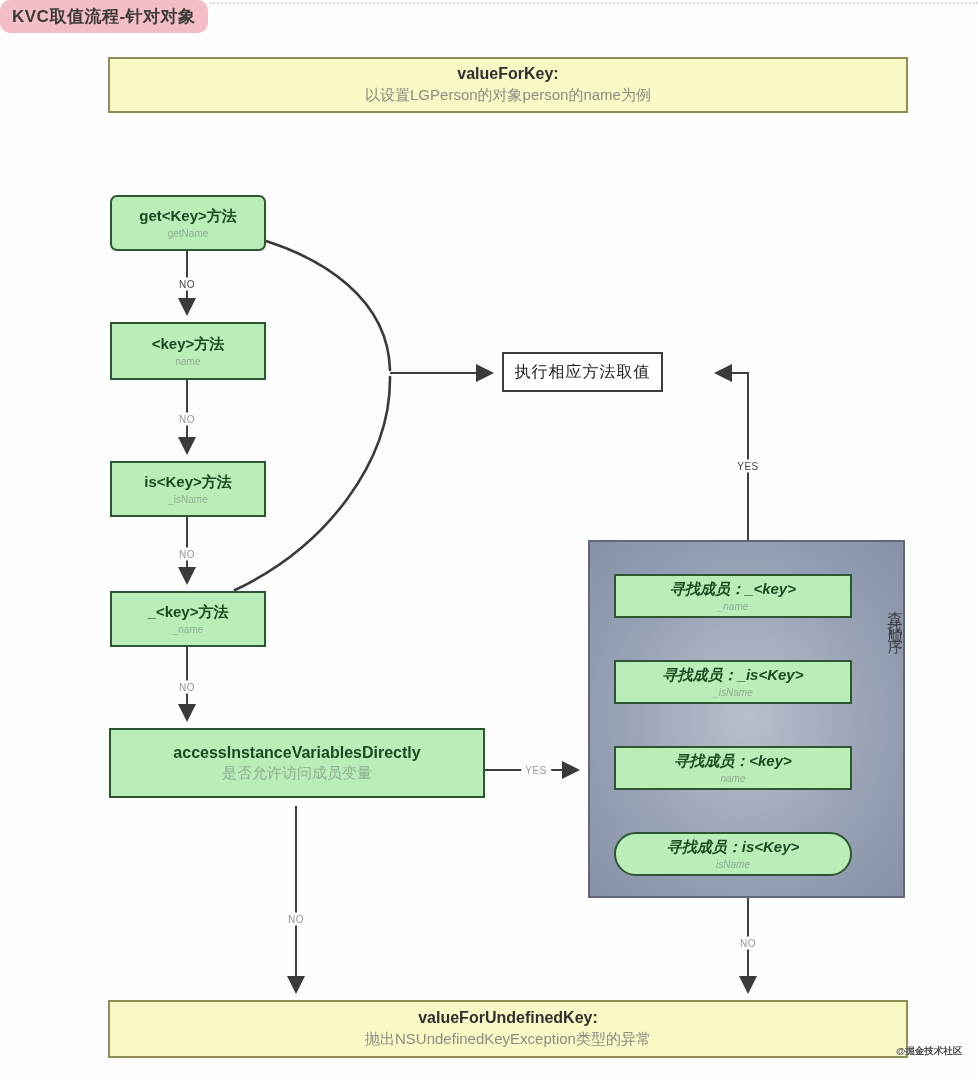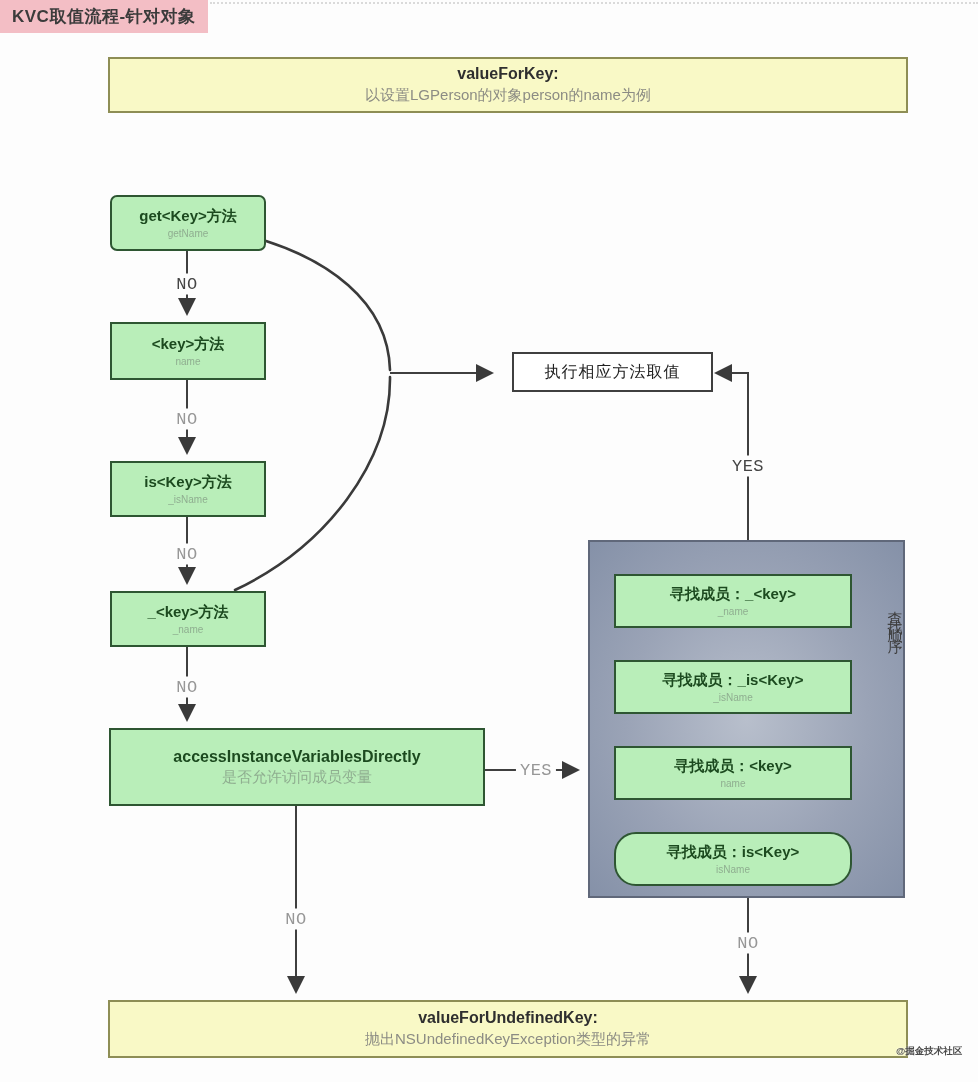--- a/index.html
+++ b/index.html
@@ -3,61 +3,61 @@
 <meta charset="utf-8">
 <style>
   * { margin:0; padding:0; box-sizing:border-box; }
   html,body { background:#ffffff; }
   body { font-family:"Liberation Sans","DejaVu Sans",sans-serif; }
   .stage { position:relative; width:978px; height:1082px; background:#fdfdfd; overflow:hidden; }
 
   .titlebar {
     position:absolute; left:0; top:0; height:33px; padding:0 12px;
     background:#f3bec5; color:#3b3b3b; font-weight:bold; font-size:17px;
-    display:flex; align-items:center; letter-spacing:0.5px;
+    display:flex; align-items:center; letter-spacing:0.5px;border-radius:10px;
   }
   .dotline { position:absolute; left:210px; top:2px; width:768px; border-top:2px dotted #dadada; }
 
   .ybox {
     position:absolute; background:#f9f9c6; border:2px solid #8e8e55;
     display:flex; flex-direction:column; justify-content:center; align-items:center; gap:3px;
     text-align:center;
   }
   .ybox .t { font-weight:bold; font-size:16px; color:#2f2f2f; }
   .ybox .s { font-size:15px; color:#8c8c84; }
 
   .gbox {
     position:absolute; background:#b9eeb9; border:2px solid #2e5632;
     display:flex; flex-direction:column; justify-content:center; align-items:center; gap:2px;
     text-align:center;
   }
   .gbox .t { font-weight:bold; font-size:15px; color:#1c4a1f; }
   .gbox .s { font-size:10px; color:#8fae90; }
 
   .wbox {
-    position:absolute; left:502px; top:352px; width:201px; height:40px;
+    position:absolute; left:502px; top:352px; width:161px; height:40px;
     background:#ffffff; border:2px solid #3f3f3f;
     display:flex; align-items:center; justify-content:center;
-    font-size:16px; color:#222; letter-spacing:1px;margin-left:10px;
+    font-size:16px; color:#222; letter-spacing:1px;
   }
 
   .gcontainer {
     position:absolute; left:588px; top:540px; width:317px; height:358px;
     border:2px solid #60687a;
     background:radial-gradient(ellipse at 50% 50%, #b8bfcc 0%, #9aa3b6 55%, #8591a8 100%);
   }
-  .citem { left:24px; width:238px; height:54px; }
+  .citem { left:24px; width:238px; height:44px;font-style:italic; }
   .order-label {
     position:absolute; left:296px; top:57px; writing-mode:vertical-rl;
     font-size:15px; color:#3d3d3d; letter-spacing:9px; line-height:18px;
   }
 
   .lbl {
     position:absolute; transform:translate(-50%,-50%);
-    background:#fdfdfd; padding:1px 4px; font-size:17px; letter-spacing:0.5px;font-family:Liberation Mono, monospace;
+    background:#fdfdfd; padding:1px 4px; font-size:10px; letter-spacing:0.5px;
   }
   .lbl.dark { color:#454545; }
   .lbl.gray { color:#979797; }
 
   .edges { position:absolute; left:0; top:0; width:978px; height:1082px; pointer-events:none; }
 
   .watermark {
     position:absolute; left:896px; top:1045px; font-size:9.5px; color:#4a4a4a;
     font-weight:bold; text-shadow:0 0 2px #ffffff;
   }
@@ -111,21 +111,21 @@
     <div class="s">name</div>
   </div>
   <div class="gbox" style="left:110px; top:461px; width:156px; height:56px;">
     <div class="t">is&lt;Key&gt;方法</div>
     <div class="s">_isName</div>
   </div>
   <div class="gbox" style="left:110px; top:591px; width:156px; height:56px;">
     <div class="t">_&lt;key&gt;方法</div>
     <div class="s">_name</div>
   </div>
-  <div class="gbox" style="left:109px; top:728px; width:376px; height:78px;">
+  <div class="gbox" style="left:109px; top:728px; width:376px; height:70px;">
     <div class="t" style="font-size:16px;">accessInstanceVariablesDirectly</div>
     <div class="s" style="font-size:15px;">是否允许访问成员变量</div>
   </div>
 
   <div class="wbox">执行相应方法取值</div>
 
   <div class="gcontainer">
     <div class="gbox citem" style="top:32px;">
       <div class="t">寻找成员：_&lt;key&gt;</div>
       <div class="s">_name</div>

